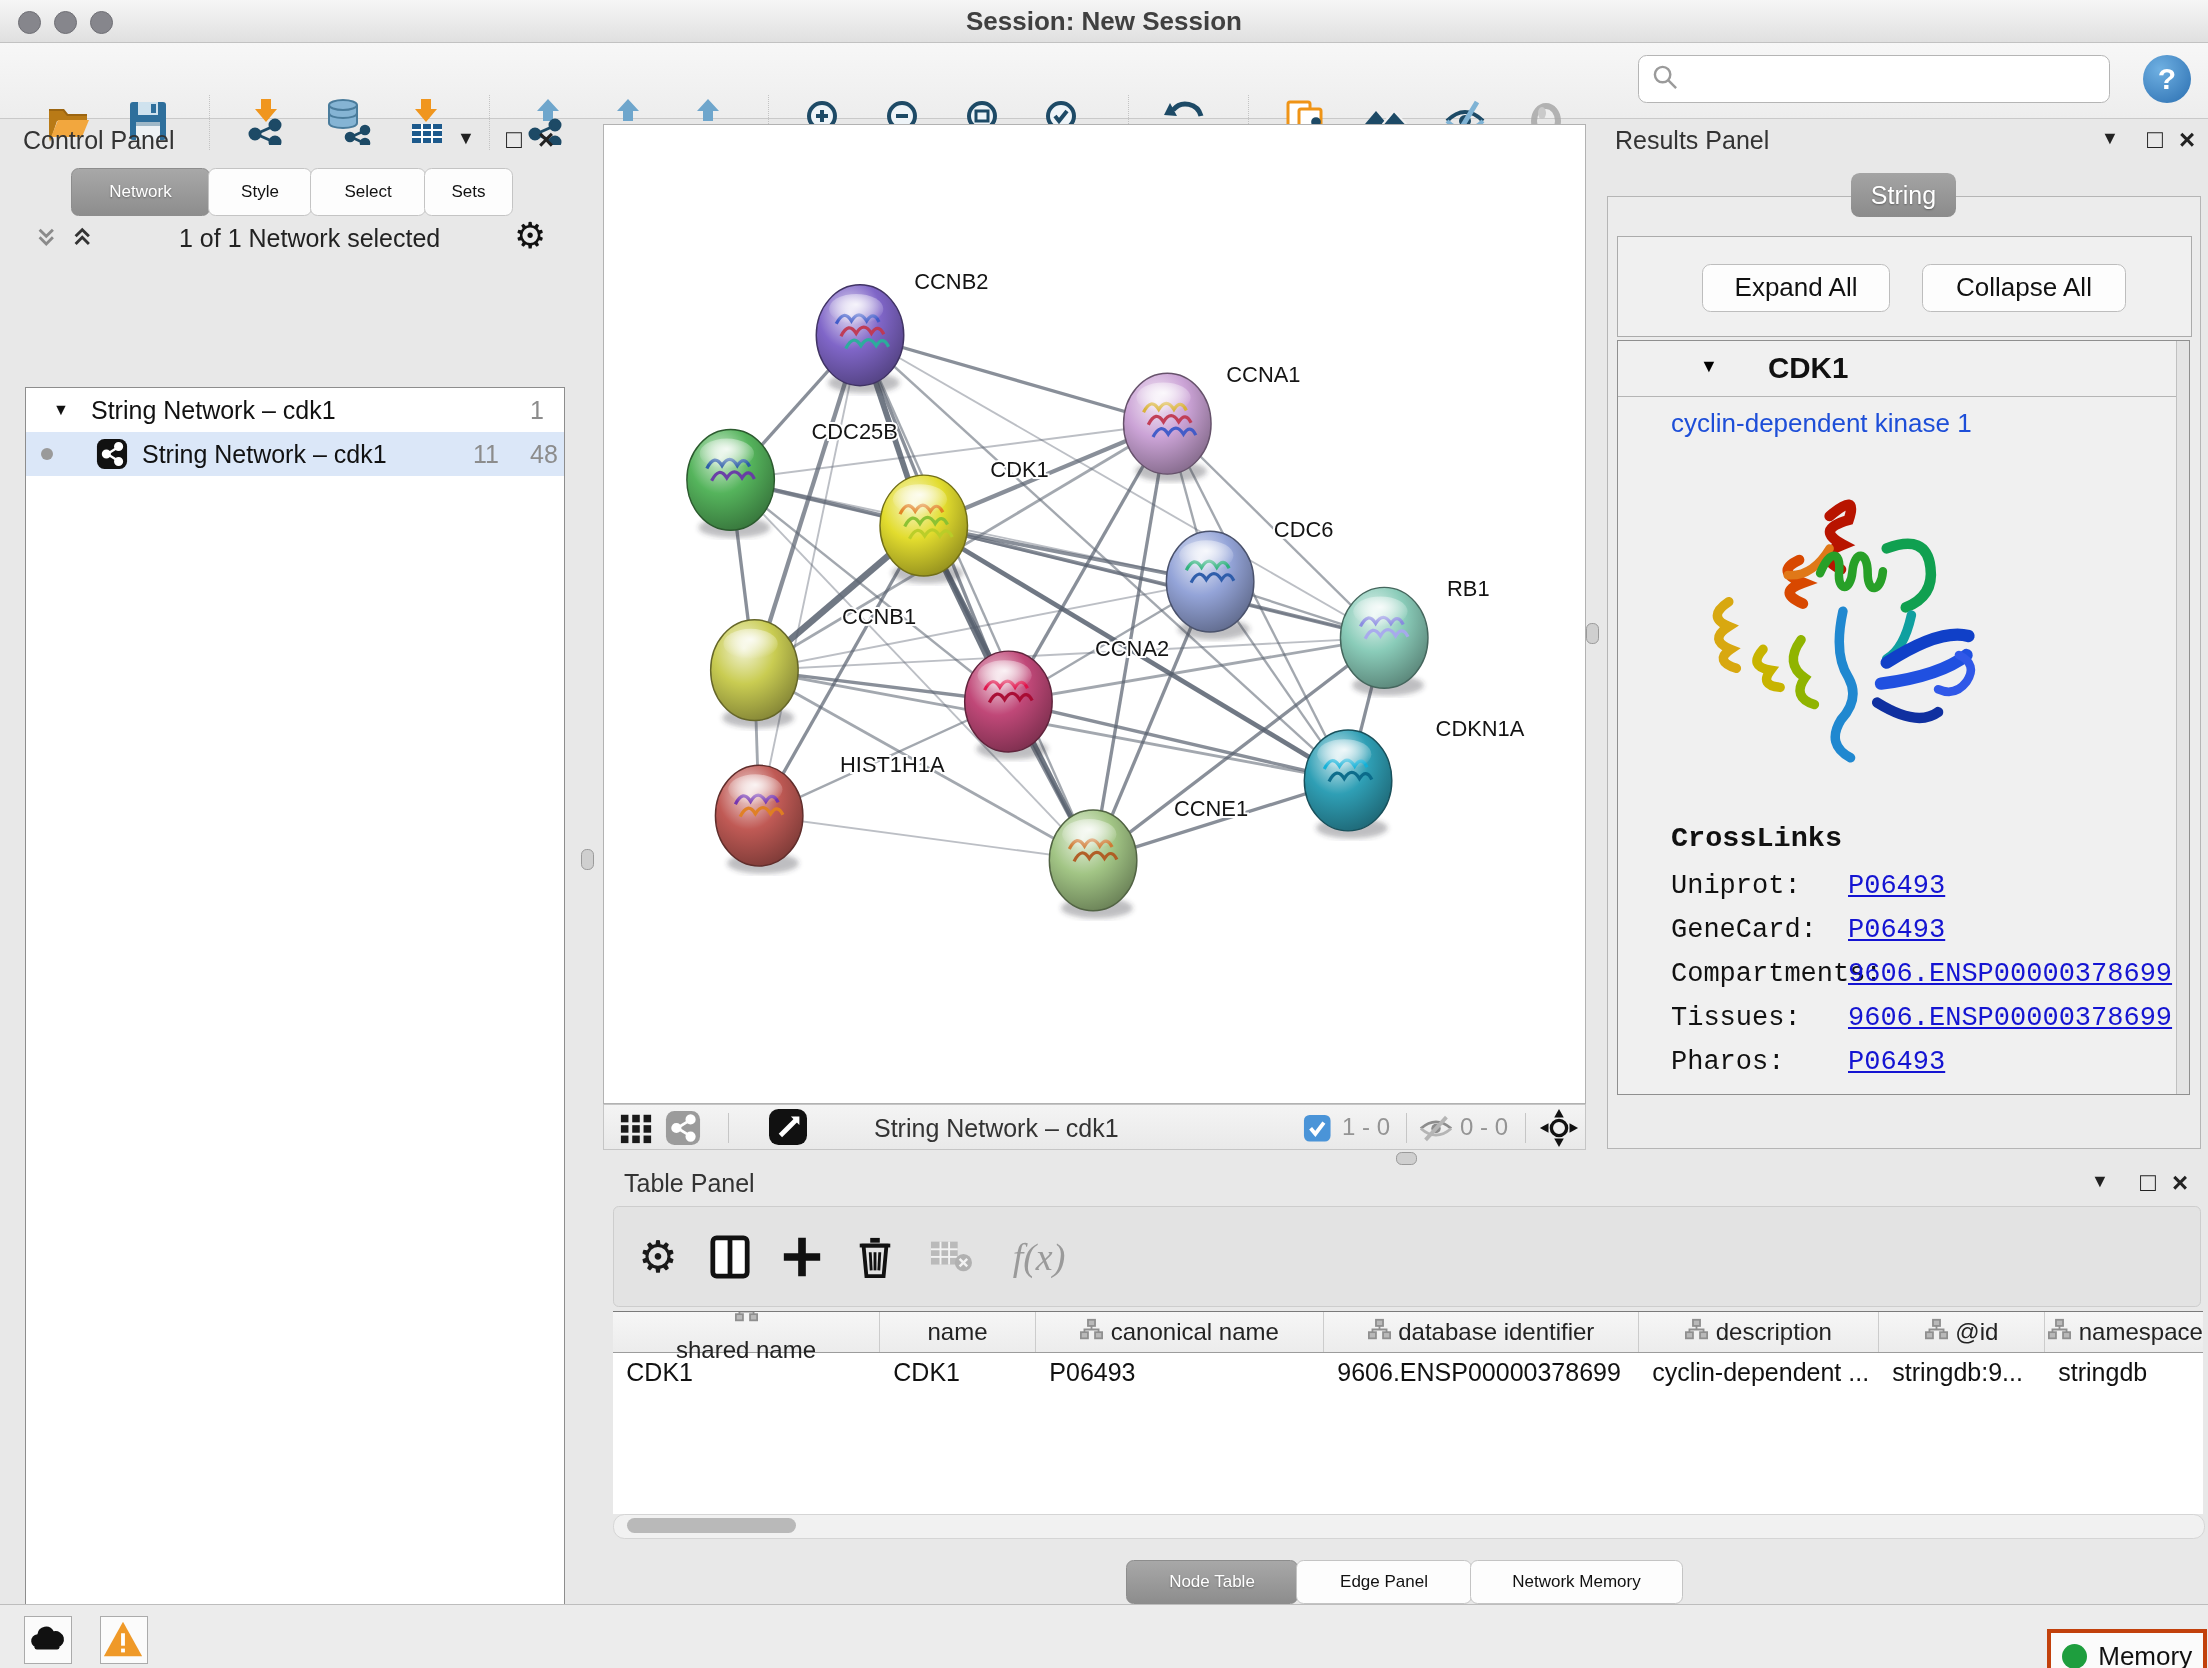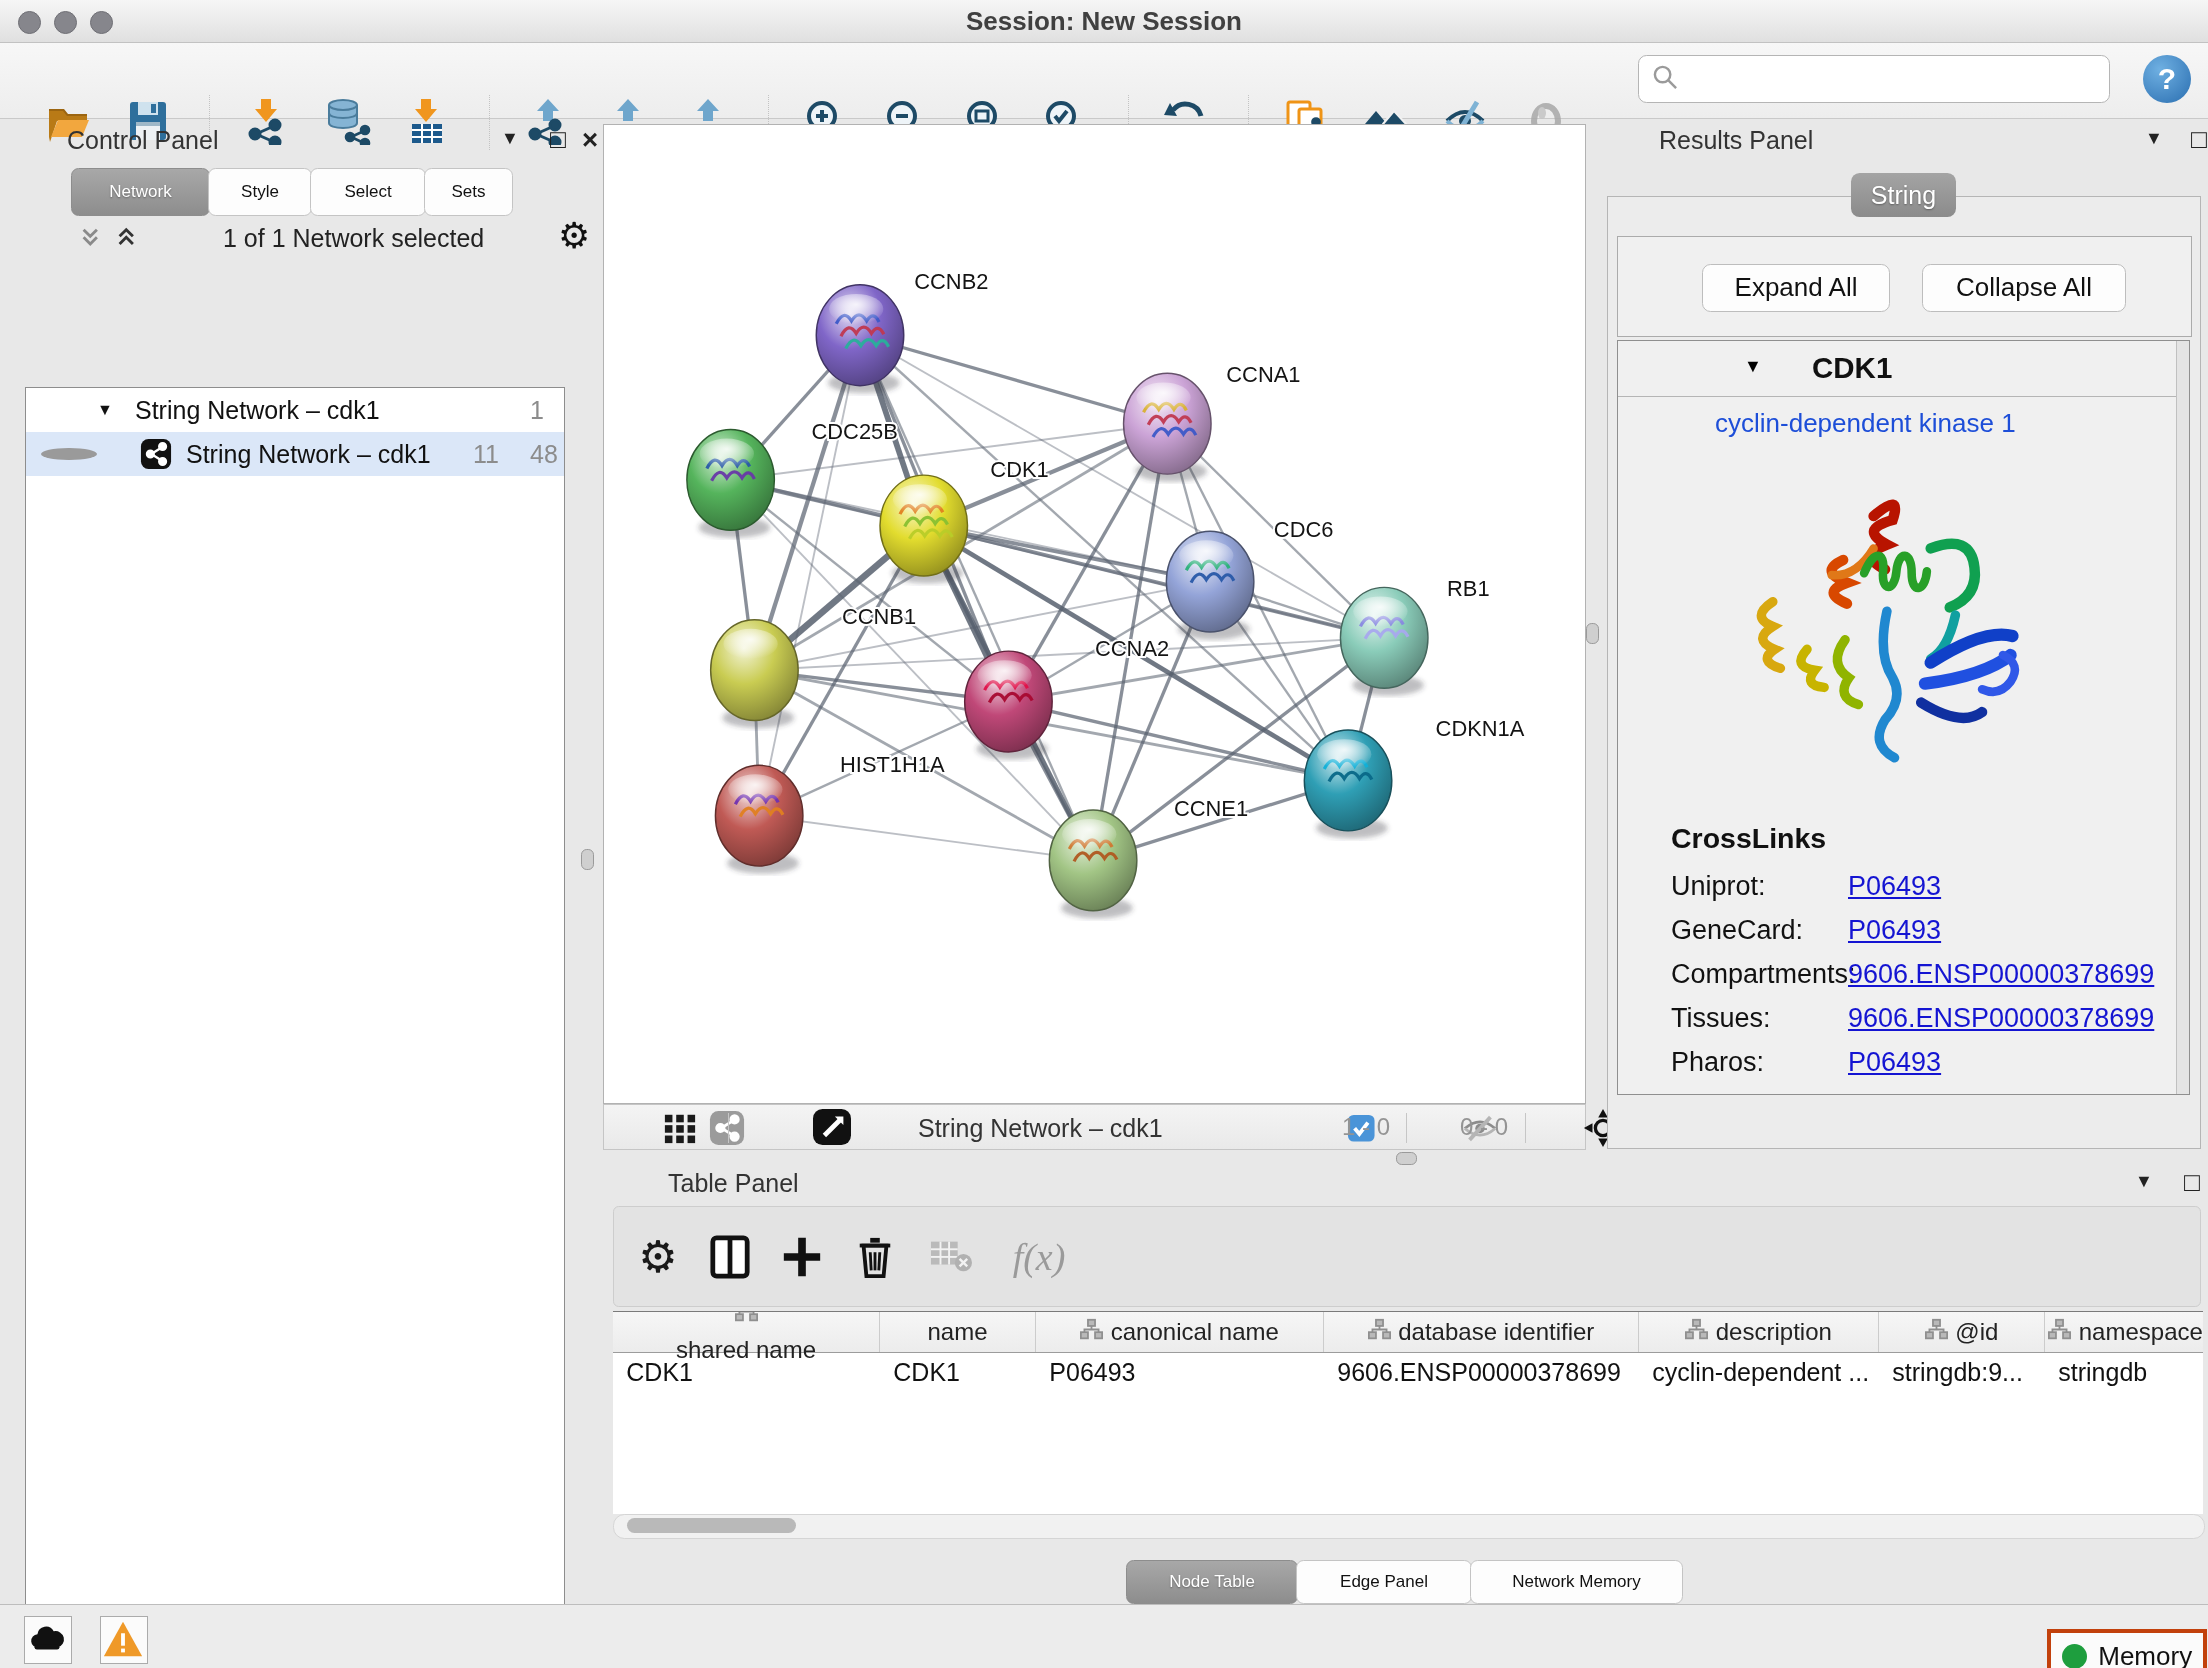--- a/index.html
+++ b/index.html
@@ -1,17 +1,17 @@
 <!DOCTYPE html>
 <html style="font-size:15px"><head>
 <meta charset="utf-8">
 <style>
   html,body{margin:0;padding:0;width:2208px;height:1668px;background:#e8e8e8;
     font-family:"Liberation Sans",sans-serif;overflow:hidden;}
-  .abs{position:absolute;padding-left:44px;}
+  .abs{position:absolute;}
   #window{position:absolute;left:0;top:0;width:2208px;height:1668px;}
 
   
   #titlebar{position:absolute;left:0;top:0;width:2208px;height:42px;
     background:linear-gradient(#f6f6f6,#e0e0e0);border-bottom:1px solid #c2c2c2;}
   .light{position:absolute;top:10.5px;width:21px;height:21px;border-radius:50%;
     background:#86868c;border:1px solid #6f6f75;}
   #win-title{position:absolute;left:0;top:0;width:100%;height:42px;line-height:42px;
     text-align:center;font-size:26px;font-weight:600;color:#404040;}
 
@@ -62,21 +62,21 @@
   #string-pill{position:absolute;left:1851px;top:173px;width:105px;height:44px;line-height:44px;
     text-align:center;font-size:25px;color:#fff;background:linear-gradient(#a4a4a4,#8b8b8b);
     border-radius:8.6px;text-shadow:0 1px 1.9px rgba(0,0,0,.35);cursor:pointer;}
   .res-btn{position:absolute;height:46px;line-height:44px;text-align:center;background:#fdfdfd;
     border:1px solid #bdbdbd;border-radius:8.6px;font-size:26px;color:#111;cursor:pointer;}
   #expand-box{position:absolute;left:1617px;top:236px;width:573px;height:99px;background:#f0f0f0;
     border:1px solid #ababab;}
   #cdk1-box{position:absolute;left:1617px;top:340px;width:573px;height:755px;background:#f0f0f0;
     border:1.9px solid #8f8f8f;box-sizing:border-box;}
   #cdk1-head{position:absolute;left:0;top:0;width:100%;height:55px;border-bottom:1px solid #b5b5b5;}
-  #crosslinks{position:absolute;left:53px;top:481px;font-family:Liberation Sans, sans-serif;}
+  #crosslinks{position:absolute;left:53px;top:481px;font-family:Liberation Mono, monospace;}
   .cl-row{height:44px;font-size:27px;}
   .cl-label{display:inline-block;width:177px;color:#111;}
   .cl-link{color:#1414d2;text-decoration:underline;cursor:pointer;}
   #res-scroll{position:absolute;right:0;top:0;width:12.4px;height:100%;background:#e4e4e4;
     border-left:1px solid #c0c0c0;}
 
   
   #table-toolbar{position:absolute;left:613px;top:1206px;width:1586px;height:99px;
     background:#e3e3e3;border:1px solid #cdcdcd;border-radius:5.7px;}
   .tt-btn{position:absolute;top:27px;width:46px;height:46px;cursor:pointer;text-align:center;}

